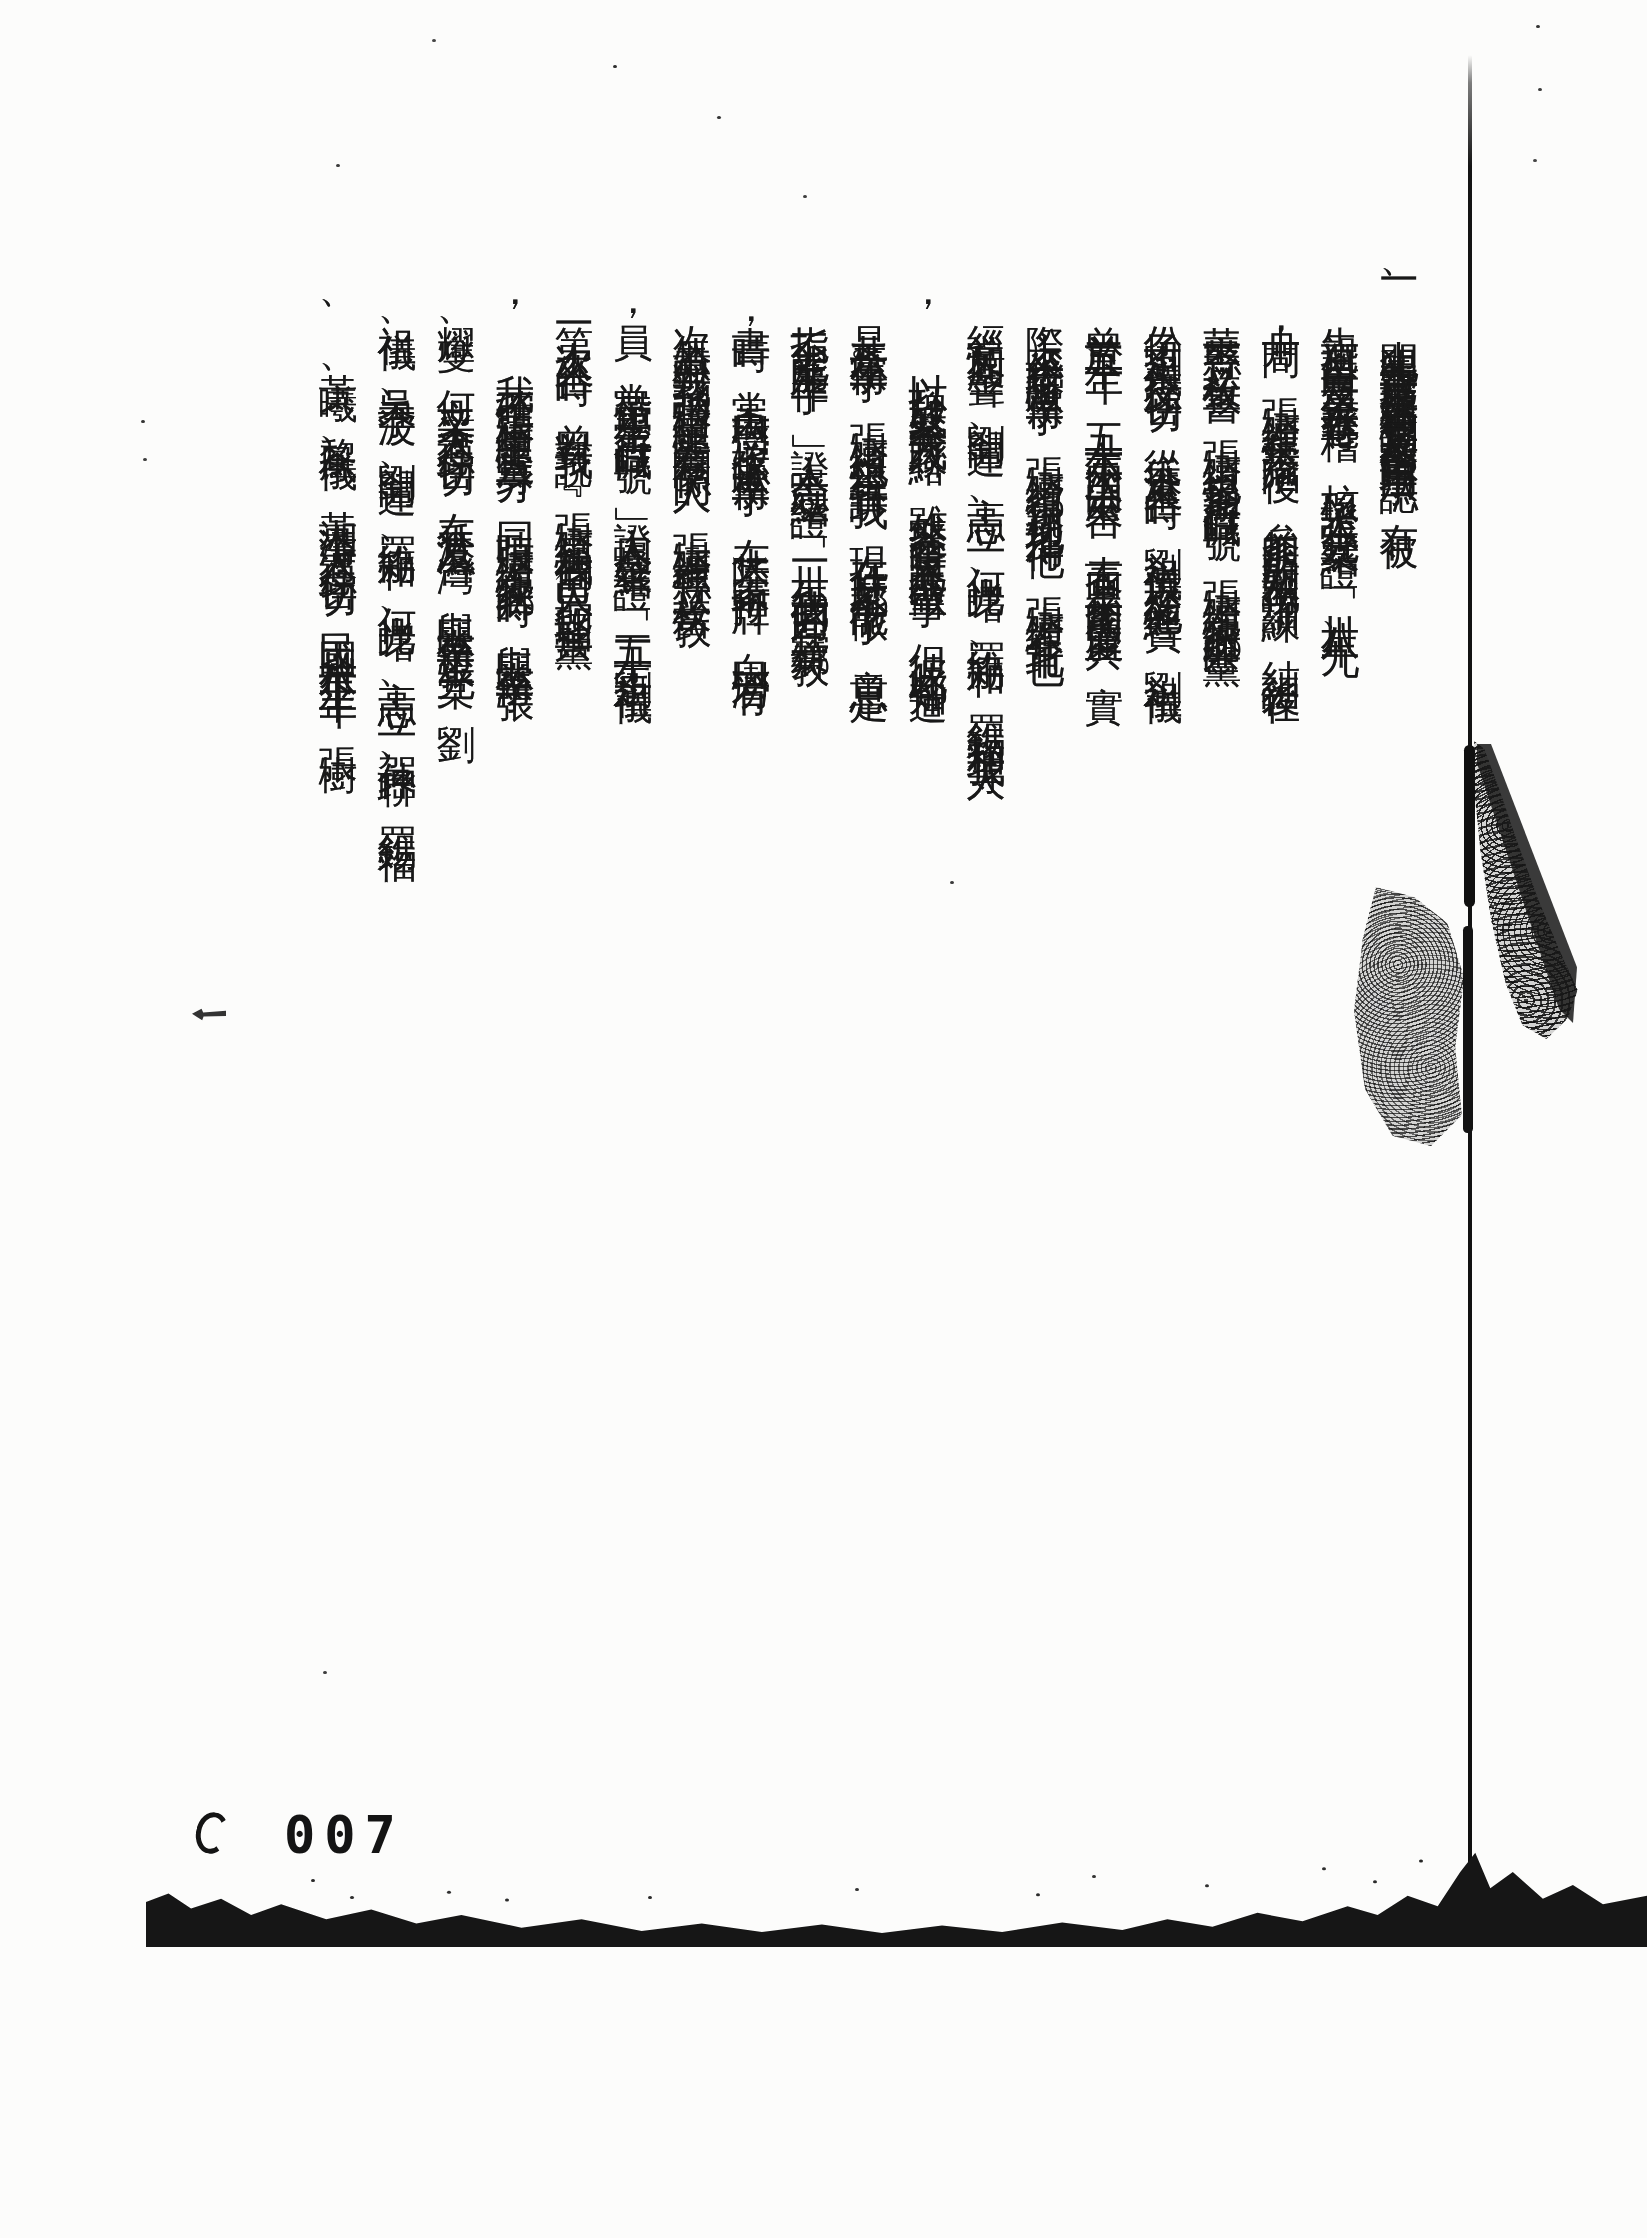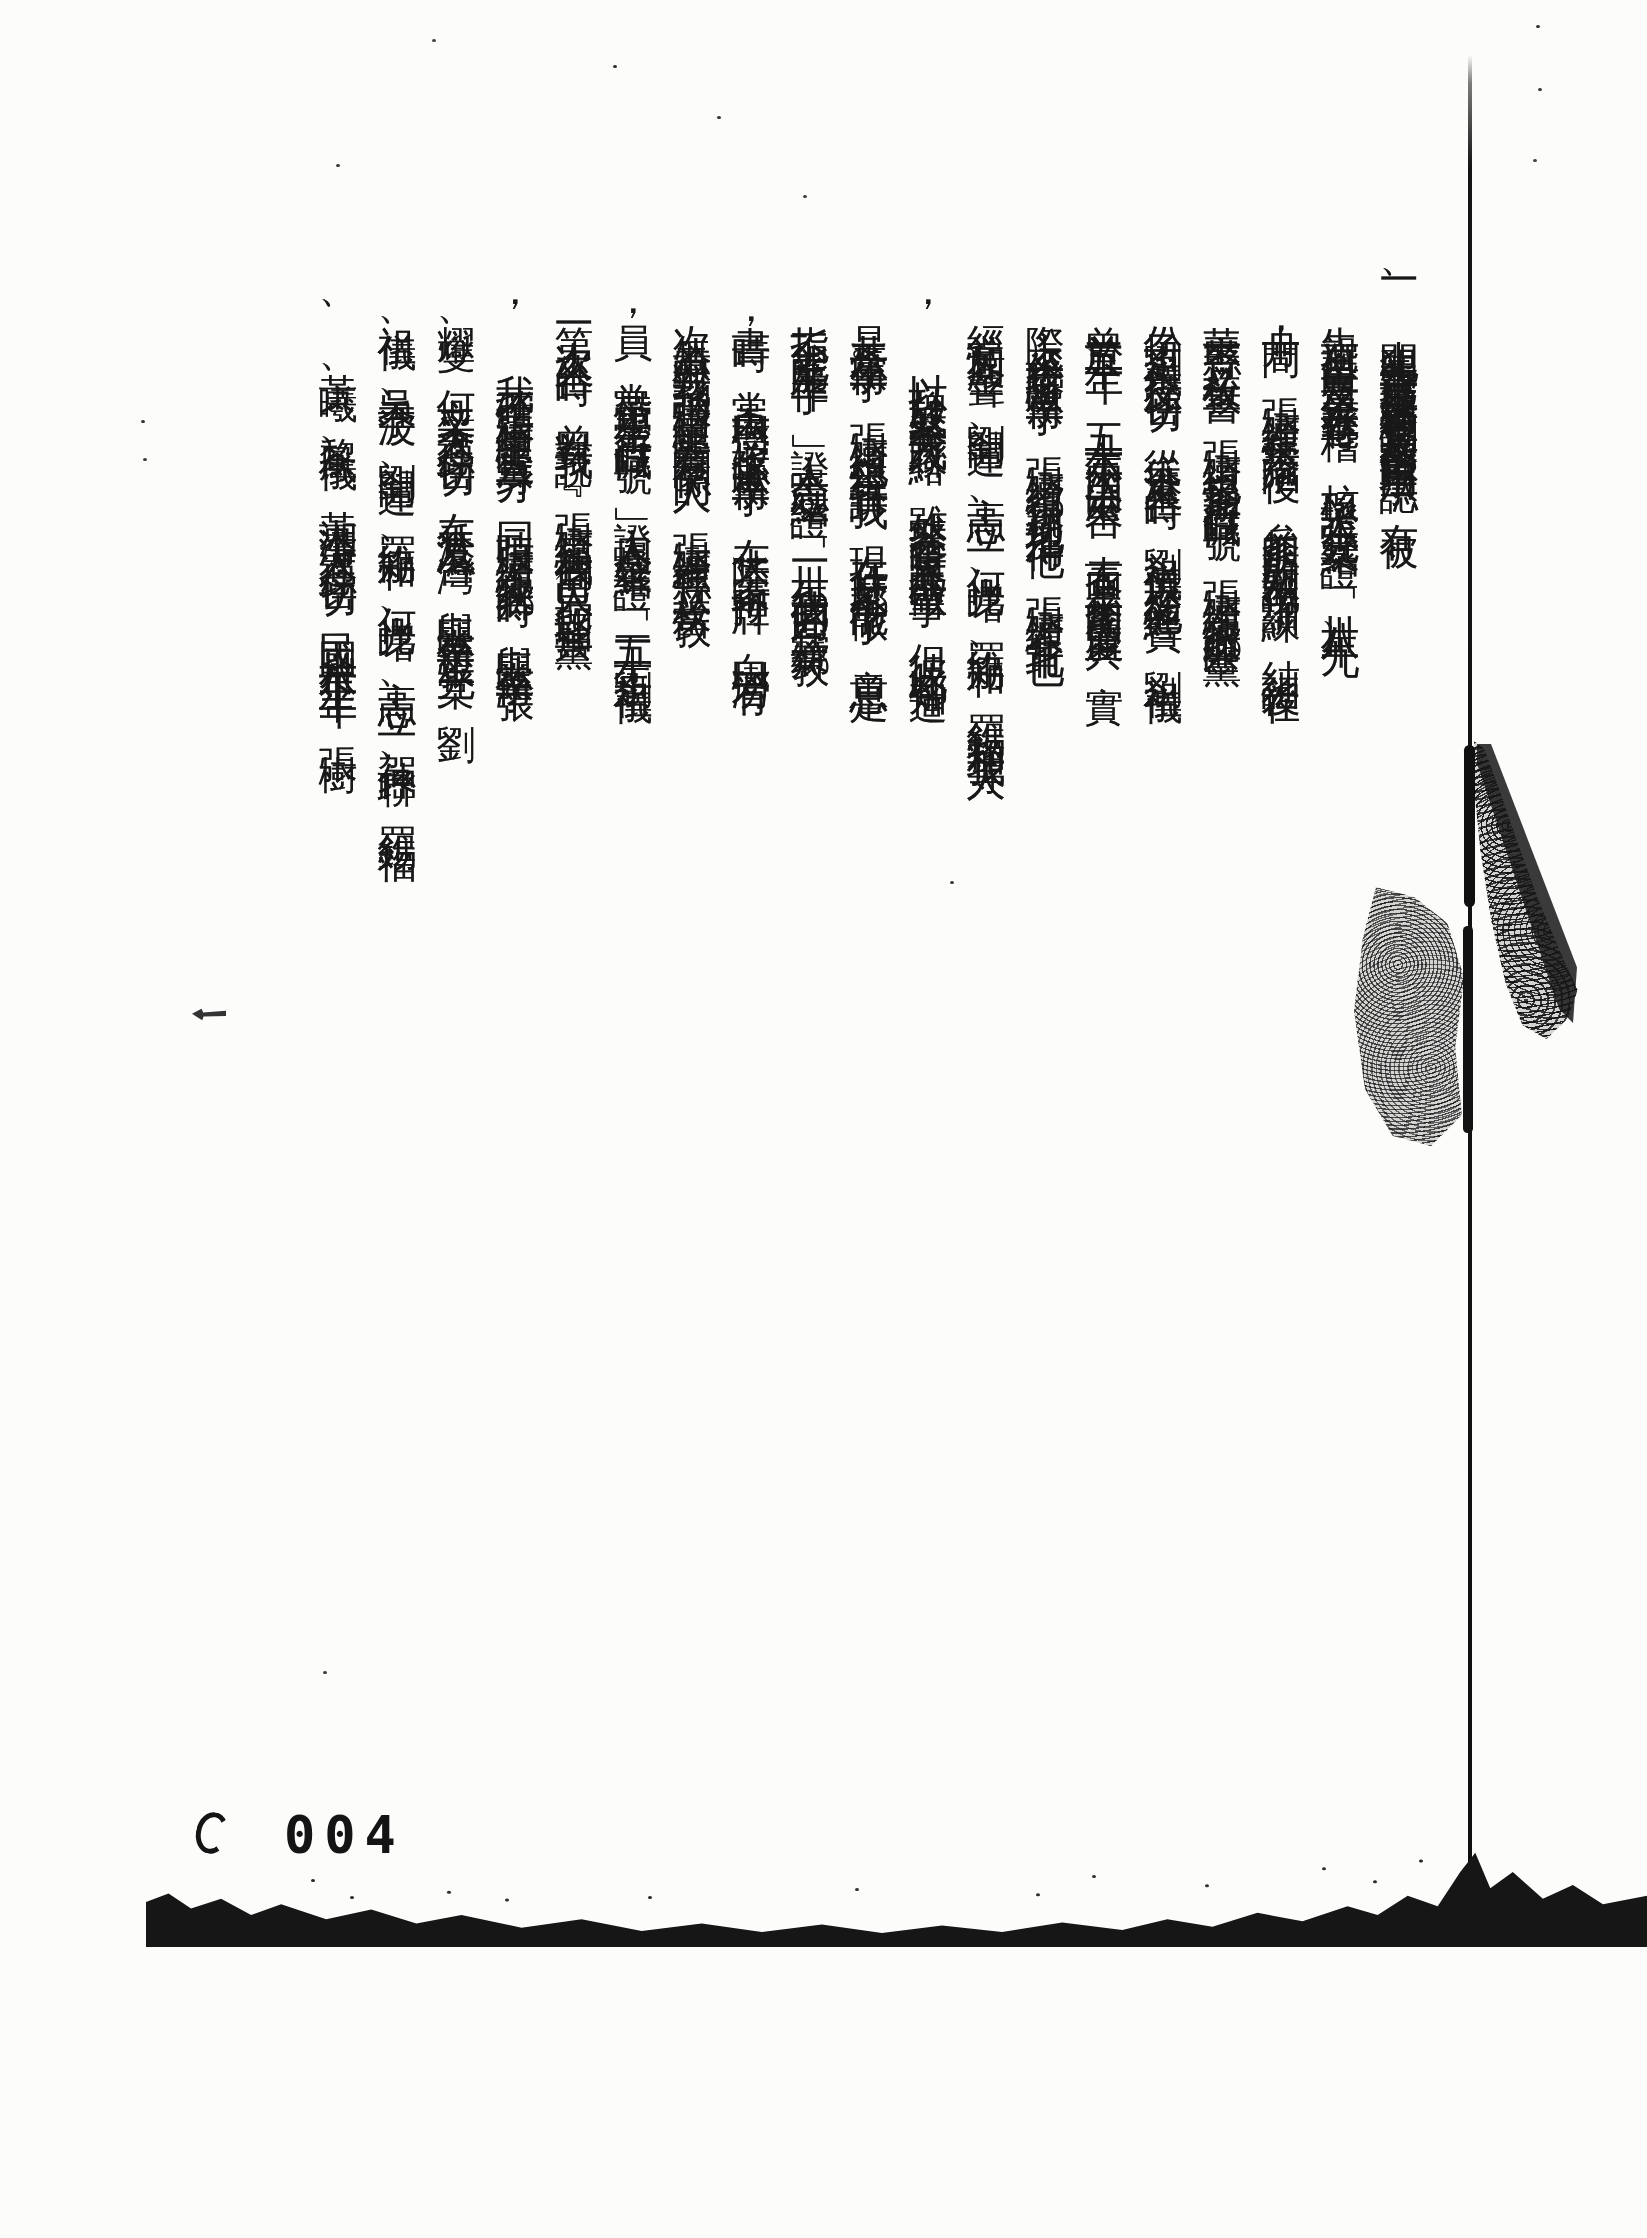--- a/index.html
+++ b/index.html
@@ -131,16 +131,16 @@
   <div class="line-th2"></div>
   <div class="stamp-smear"></div>
   <div class="stamp-edge"></div>
   <div class="text-smear"></div>
   <div class="bottom-smudge"></div>
   <div class="bottom-flecks"></div>
   <div class="arrow-smudge"></div>
   <div class="specks"></div>
 
   <div class="zero-mark"></div>
-  <div class="page-num">004</div>
+  <div class="page-num">007</div>
 
 </div>
 
 
 </body></html>

